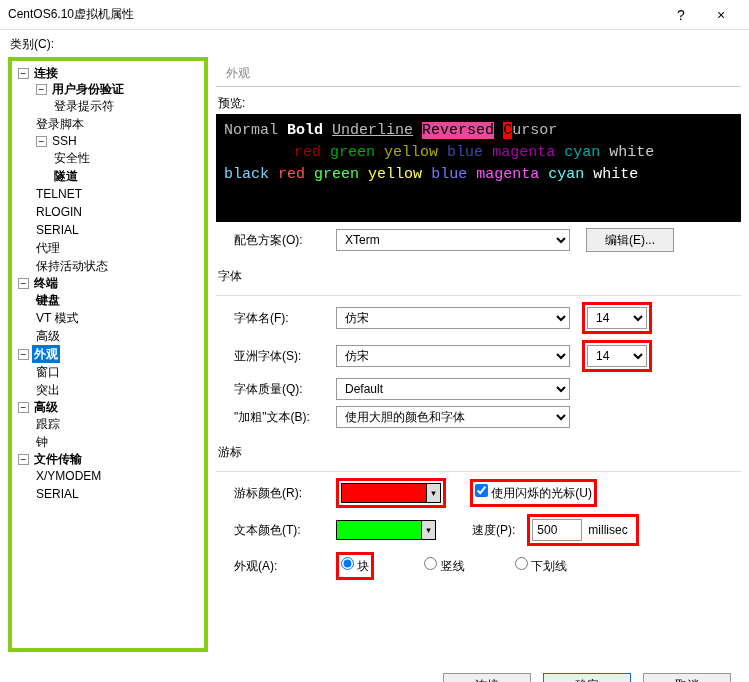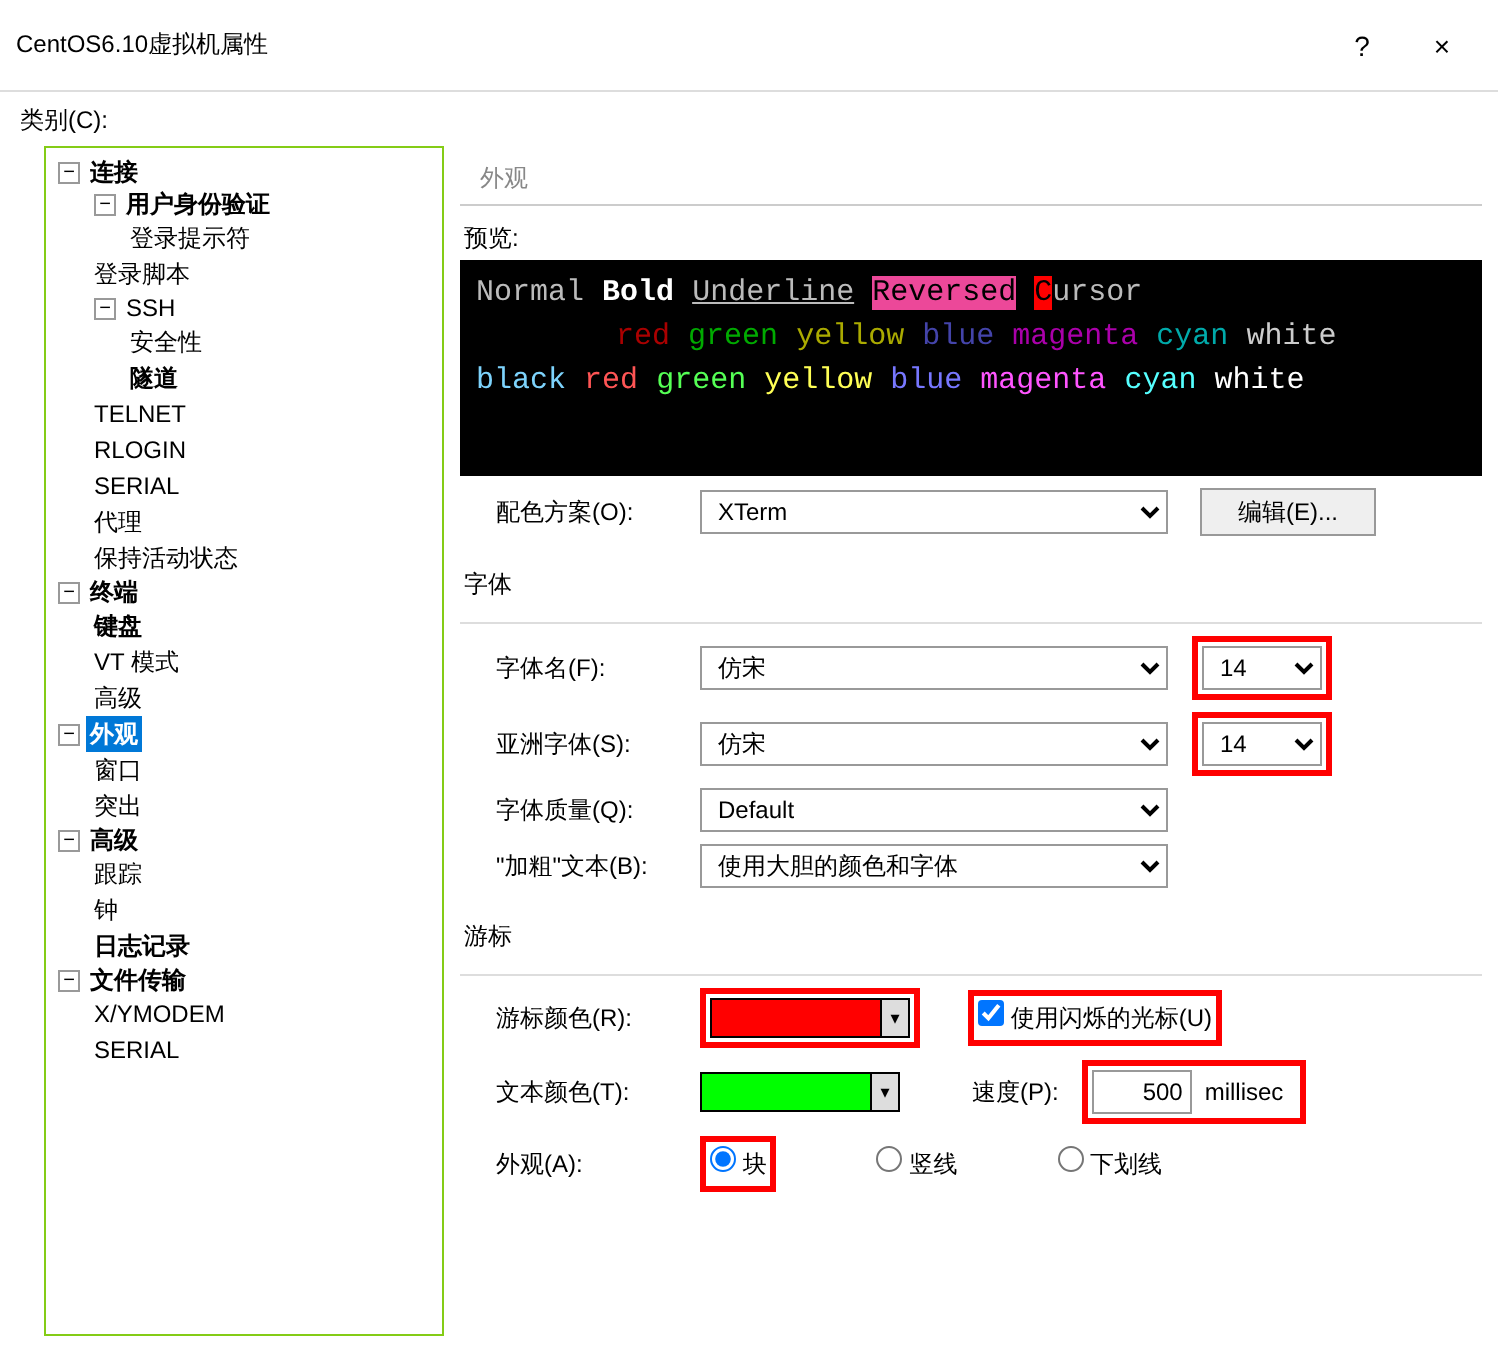--- a/index.html
+++ b/index.html
@@ -5,21 +5,21 @@
     * { box-sizing: border-box; margin: 0; padding: 0; }
     body {
       font-family: "Microsoft YaHei", "SimSun", sans-serif;
       font-size: 12px;
       background: #fff;
       width: 749px;
       height: 682px;
       overflow: hidden;
     }
     .titlebar {
-      height: 46px;
+      height: 30px;
       display: flex;
       align-items: center;
       padding: 0 8px;
       border-bottom: 1px solid #ddd;
       background: #fff;
     }
     .titlebar .title { flex: 1; font-size: 12px; }
     .titlebar .btn {
       width: 40px;
       height: 28px;
@@ -32,22 +32,22 @@
     .content {
       display: flex;
       height: 610px;
     }
     .category-label {
       padding: 6px 0 2px 10px;
       font-size: 12px;
     }
     .sidebar {
       width: 200px;
-      border: 1px solid #84cc16;
-      margin: 2px 4px 4px 22px;
+      border: 4px solid #84cc16;
+      margin: 2px 4px 4px 8px;
       overflow: auto;
       background: #fff;
       height: 595px;
     }
     .tree { padding: 4px 2px; }
     .tree-item {
       padding: 1px 2px;
       white-space: nowrap;
       cursor: default;
       line-height: 16px;
@@ -186,21 +186,20 @@
       <div class="l0"><span class="expander">−</span><span class="tree-item bold">终端</span></div>
       <div class="tree-item l1 bold">键盘</div>
       <div class="tree-item l1">VT 模式</div>
       <div class="tree-item l1">高级</div>
       <div class="l0"><span class="expander">−</span><span class="tree-item bold selected">外观</span></div>
       <div class="tree-item l1">窗口</div>
       <div class="tree-item l1">突出</div>
       <div class="l0"><span class="expander">−</span><span class="tree-item bold">高级</span></div>
       <div class="tree-item l1">跟踪</div>
       <div class="tree-item l1">钟</div>
-      <div class="tree-item l1 bold">日志记录</div>
       <div class="l0"><span class="expander">−</span><span class="tree-item bold">文件传输</span></div>
       <div class="tree-item l1">X/YMODEM</div>
       <div class="tree-item l1">SERIAL</div>
     </div>
   </div>
 
   <div class="main">
     <div class="tab-header">外观</div>
 
     <div class="preview-label">预览:</div>
@@ -288,21 +287,21 @@
       <div class="row">
         <span class="lbl">文本颜色(T):</span>
         <span class="color-swatch">
           <span class="main-c" style="background:#00ff00"></span>
           <span class="drop">▾</span>
         </span>
         <span style="width:36px"></span>
         <span>速度(P):</span>
         <span style="width:12px"></span>
         <span class="hl-red">
-          <input type="text" style="width: 50px; text-align: right;" value="500">
+          <input type="text" style="width: 50px; " value="500">
           <span style="padding:0 6px">millisec</span>
         </span>
       </div>
       <div class="row">
         <span class="lbl">外观(A):</span>
         <span class="radio-group">
           <span class="hl-red">
               <label><input type="radio" name="ca" checked="" style=""> <span>块</span></label>
             </span>
           <label><input type="radio" name="ca" style=""> <span>竖线</span></label>

